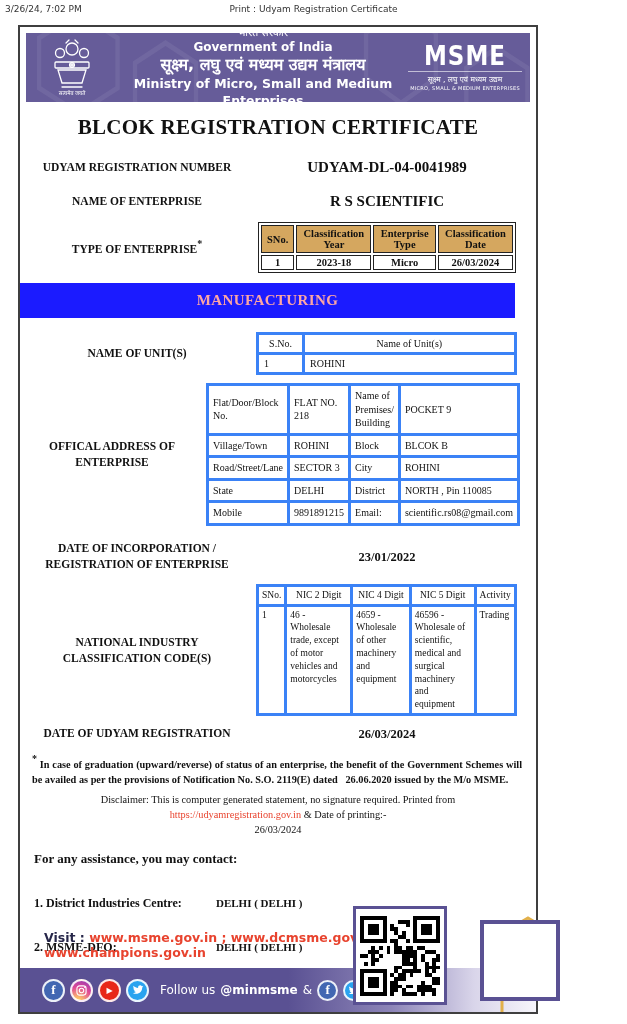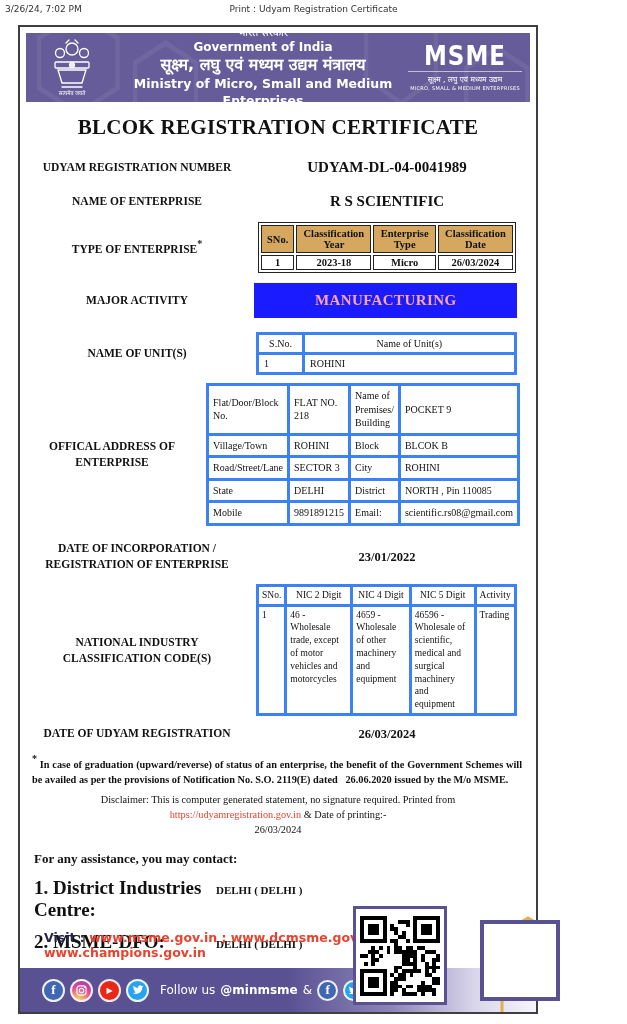--- a/index.html
+++ b/index.html
@@ -72,21 +72,21 @@
 
   .major-box { width:99%; background:#1b1bff; color:#fca5a5; font-weight:bold;
     font-size:15px; letter-spacing:.4px; padding:9px 0; text-align:center; }
 
   .footnote { margin:10px 14px 0 12px; font-size:10.3px; font-weight:bold; text-align:justify; line-height:1.45; }
   .disclaimer { margin:5px 14px 0 14px; font-size:10.3px; text-align:center; line-height:1.45; }
   .red-link { color:#e8432e; text-decoration:none; }
 
   .assist-heading { margin:13px 0 0 14px; font-size:13px; font-weight:bold; }
   .contact { display:flex; margin:10px 0 0 14px; align-items:baseline; }
-  .c-label { font-weight:bold; font-size:19px; width:182px; }
+  .c-label { font-weight:bold; font-size:12px; width:182px;margin-top:19px; }
   .c-value { font-weight:bold; font-size:11px; }
 
   
   .visit-line { position:absolute; left:24px; bottom:52px; z-index:1;
     font:bold 12.5px "DejaVu Sans", sans-serif; color:#262649; }
   .visit-line .links { color:#e8432e; }
   .visit-line a { color:#e8432e; text-decoration:none; }
 
   
   .footer-bar { position:absolute; left:0; right:0; bottom:0; height:44px;
@@ -190,21 +190,20 @@
           <td>2023-18</td>
           <td>Micro</td>
           <td>26/03/2024</td>
         </tr>
       </tbody>
         </table>
     </div>
   </div>
 
   <div class="row mt10">
-    <div class="label">MAJOR ACTIVITY</div>
     <div class="value-area">
       <div class="major-box">MANUFACTURING</div>
     </div>
   </div>
 
 
   <div class="row mt14">
     <div class="label">NAME OF UNIT(S)</div>
     <div class="value-area">
       <table class="plain">

